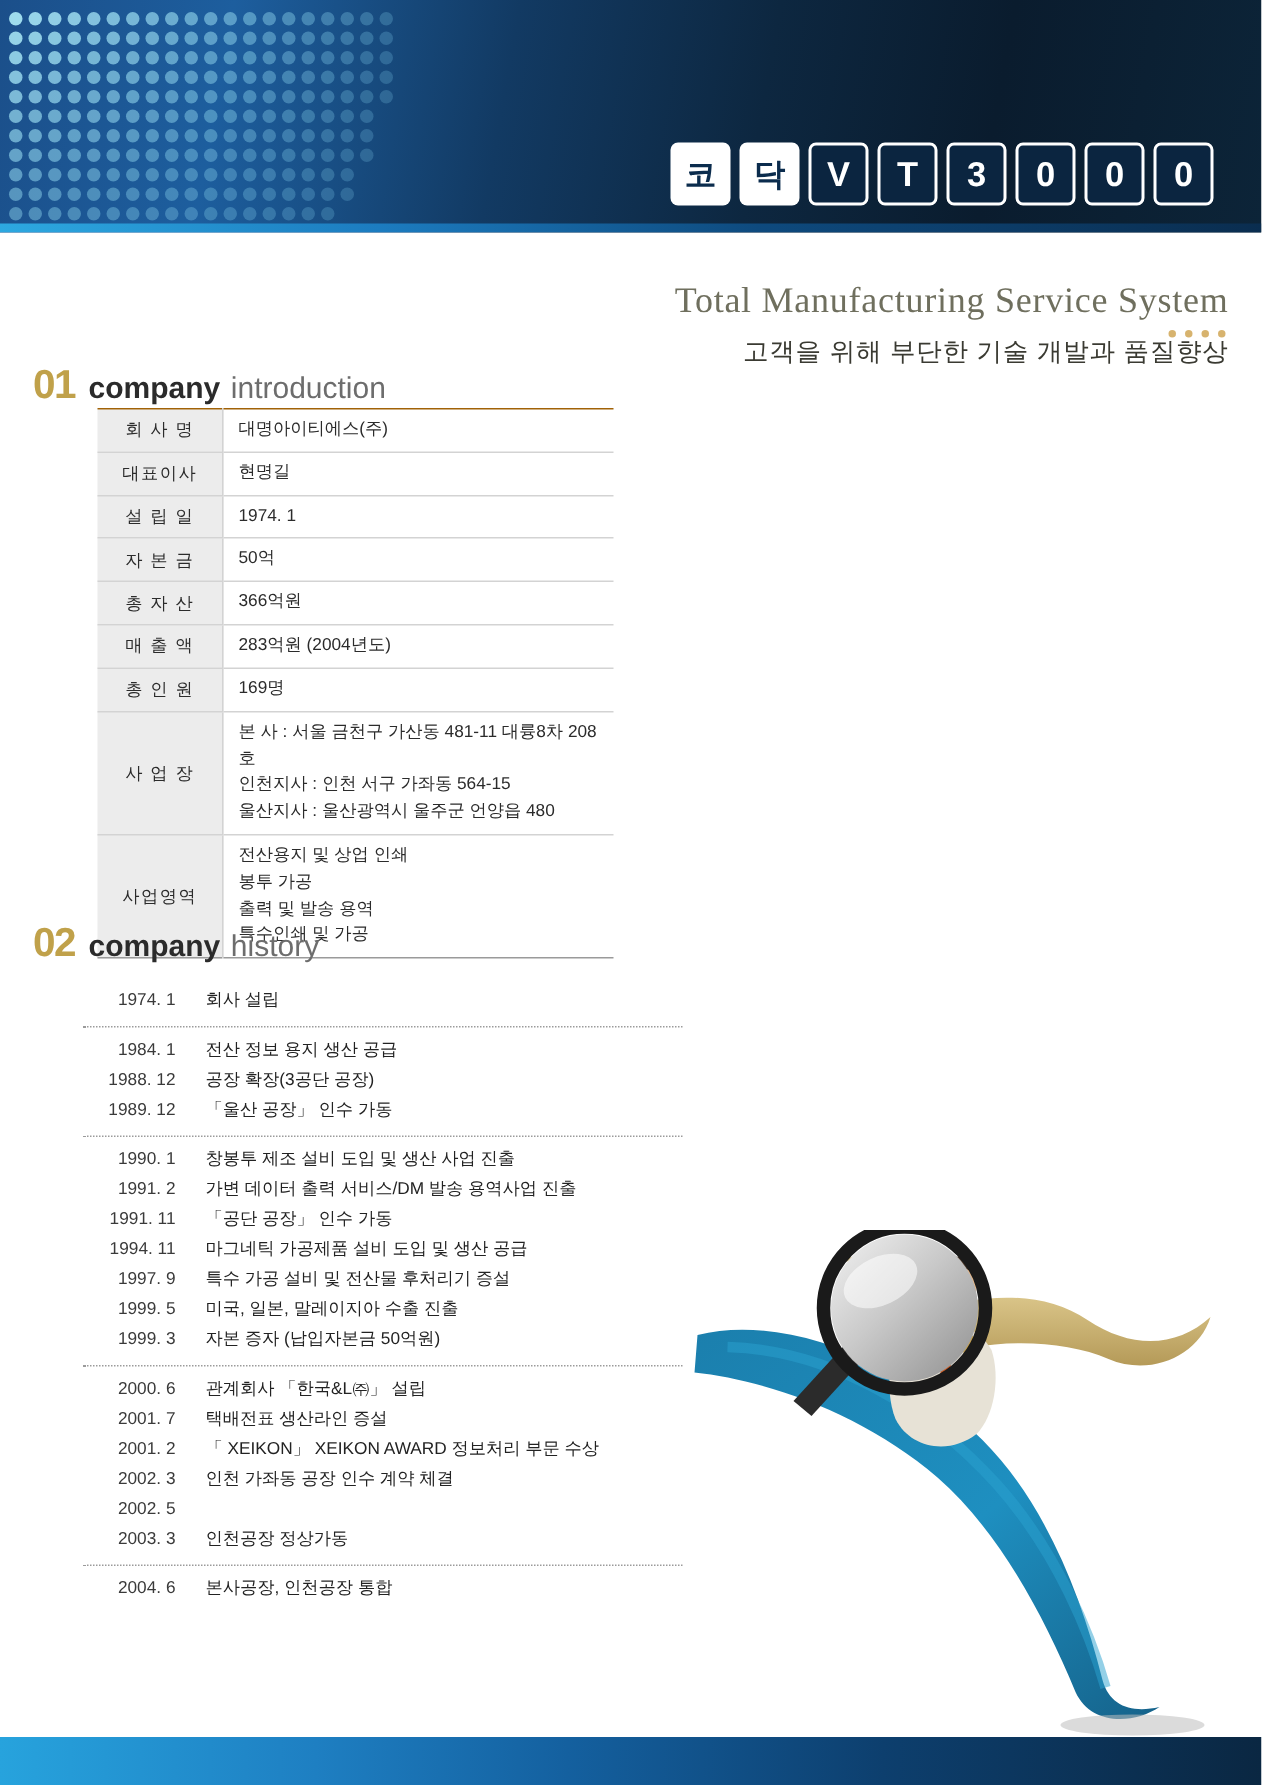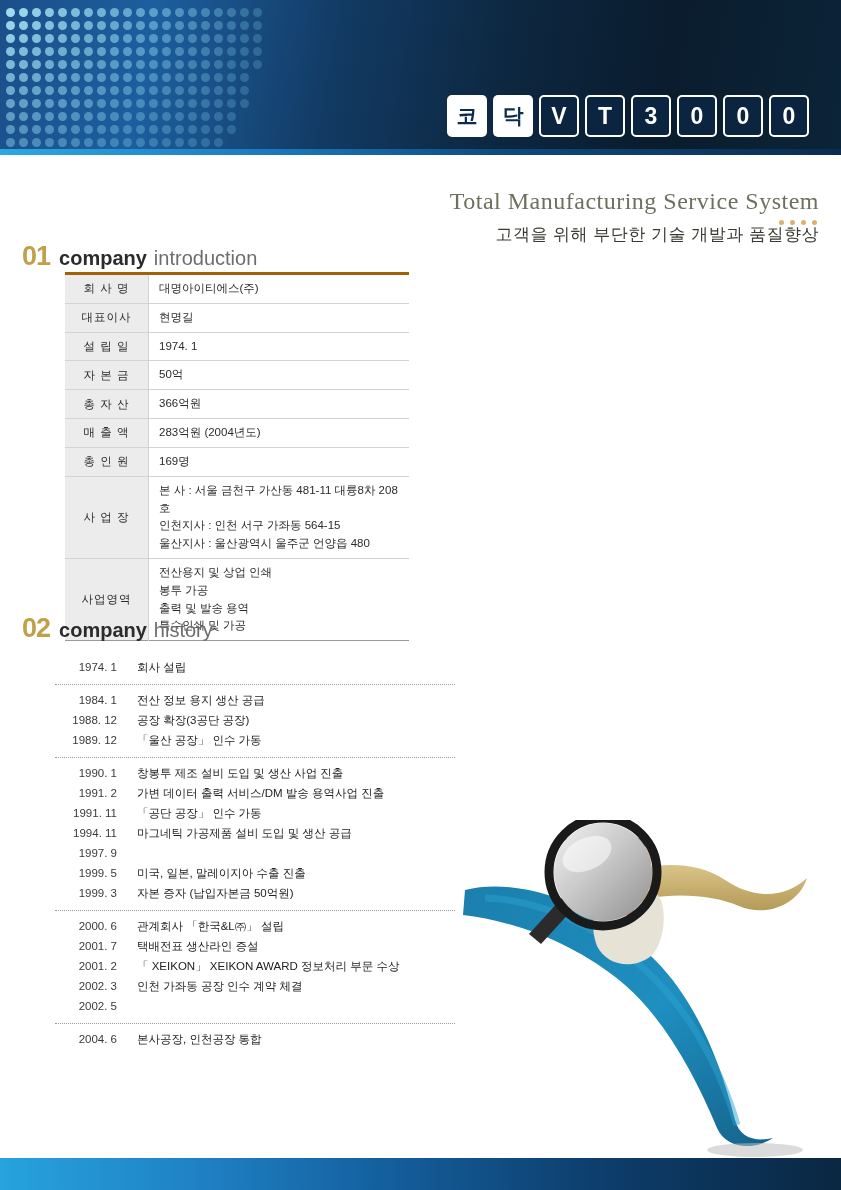--- a/index.html
+++ b/index.html
@@ -123,21 +123,21 @@
   
   .info-table {
     position: absolute;
     left: 65px; top: 272px;
     width: 344px;
     border-collapse: collapse;
     font-size: 11.5px;
     color: #2b2b2b;
   }
   .info-table tr { border-bottom: 1px solid #d3d3d3; }
-  .info-table tr:first-child { border-top: 3px solid #a16207; margin-top: 45px; }
+  .info-table tr:first-child { border-top: 1px solid #a16207; margin-top: 45px; }
   .info-table tr:last-child { border-bottom: 1px solid #9a9a9a; }
   .info-table th {
     width: 75px;
     background: #ececec;
     font-weight: normal;
     text-align: center;
     padding: 5px 4px;
     letter-spacing: 1px;
     vertical-align: middle;
     border-right: 1px solid #d3d3d3;
@@ -524,20 +524,21 @@
       <div class="hist-row">
         <div class="hist-date">1991. 11</div>
         <div class="hist-text">「공단 공장」 인수 가동</div>
       </div>
       <div class="hist-row">
         <div class="hist-date">1994. 11</div>
         <div class="hist-text">마그네틱 가공제품 설비 도입 및 생산 공급</div>
       </div>
       <div class="hist-row">
         <div class="hist-date">1997. 9</div>
+        <div class="hist-text">특수 가공 설비 및 전산물 후처리기 증설</div>
       </div>
       <div class="hist-row">
         <div class="hist-date">1999. 5</div>
         <div class="hist-text">미국, 일본, 말레이지아 수출 진출</div>
       </div>
       <div class="hist-row">
         <div class="hist-date">1999. 3</div>
         <div class="hist-text">자본 증자 (납입자본금 50억원)</div>
       </div>
     </div>
@@ -553,20 +554,24 @@
       <div class="hist-row">
         <div class="hist-date">2001. 2</div>
         <div class="hist-text">「 XEIKON」 XEIKON AWARD 정보처리 부문 수상</div>
       </div>
       <div class="hist-row">
         <div class="hist-date">2002. 3</div>
         <div class="hist-text">인천 가좌동 공장 인수 계약 체결</div>
       </div>
       <div class="hist-row">
         <div class="hist-date">2002. 5</div>
+      </div>
+      <div class="hist-row">
+        <div class="hist-date">2003. 3</div>
+        <div class="hist-text">인천공장 정상가동</div>
       </div>
     </div>
     <div class="hist-group last">
       <div class="hist-row">
         <div class="hist-date">2004. 6</div>
         <div class="hist-text">본사공장, 인천공장 통합</div>
       </div>
     </div>
   </div>
 

